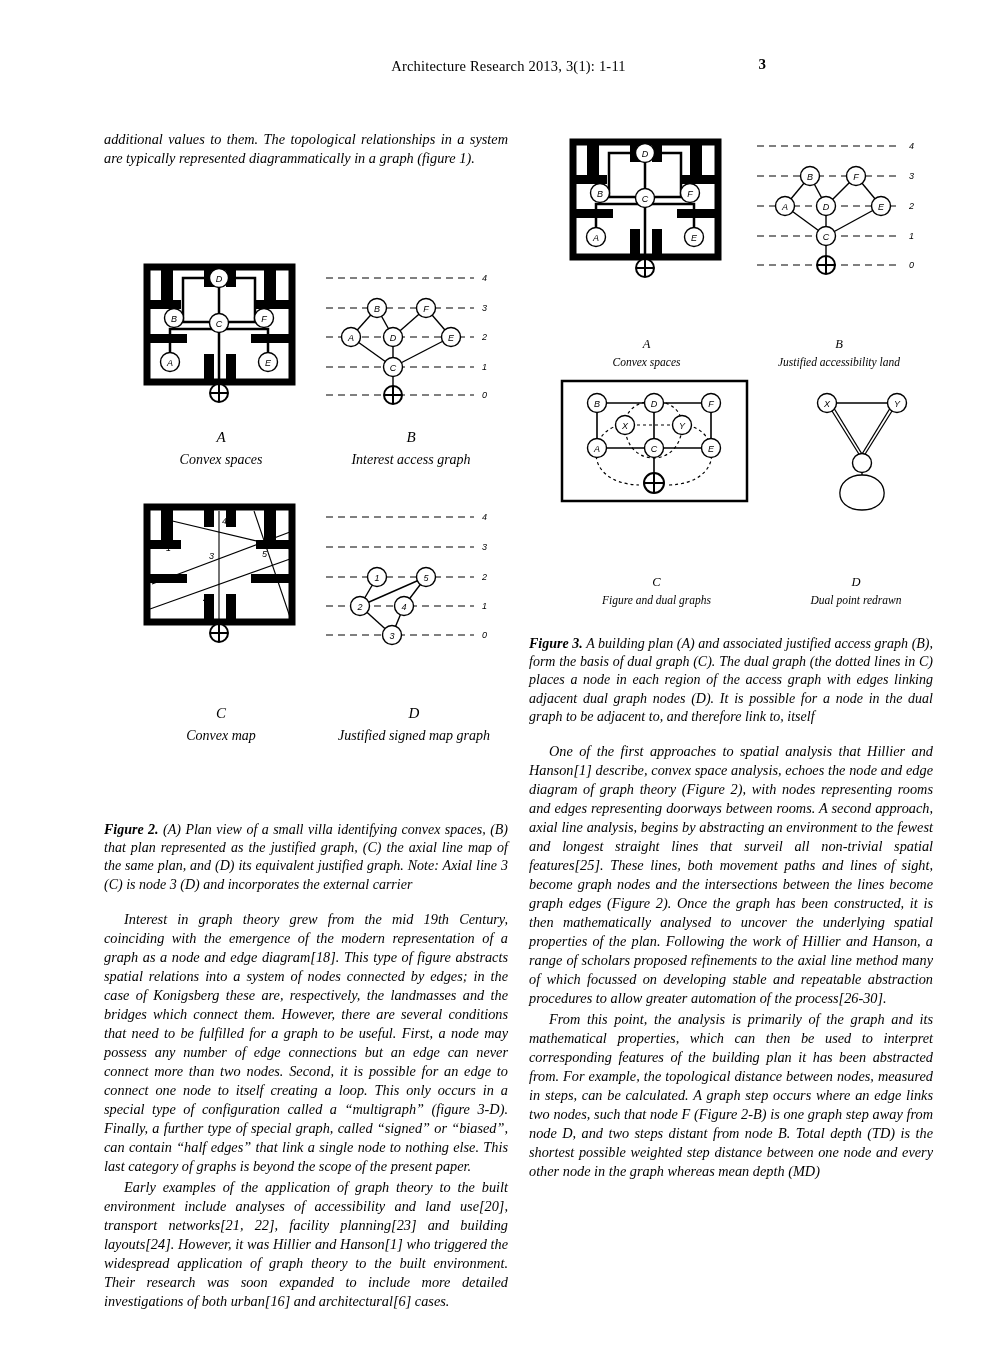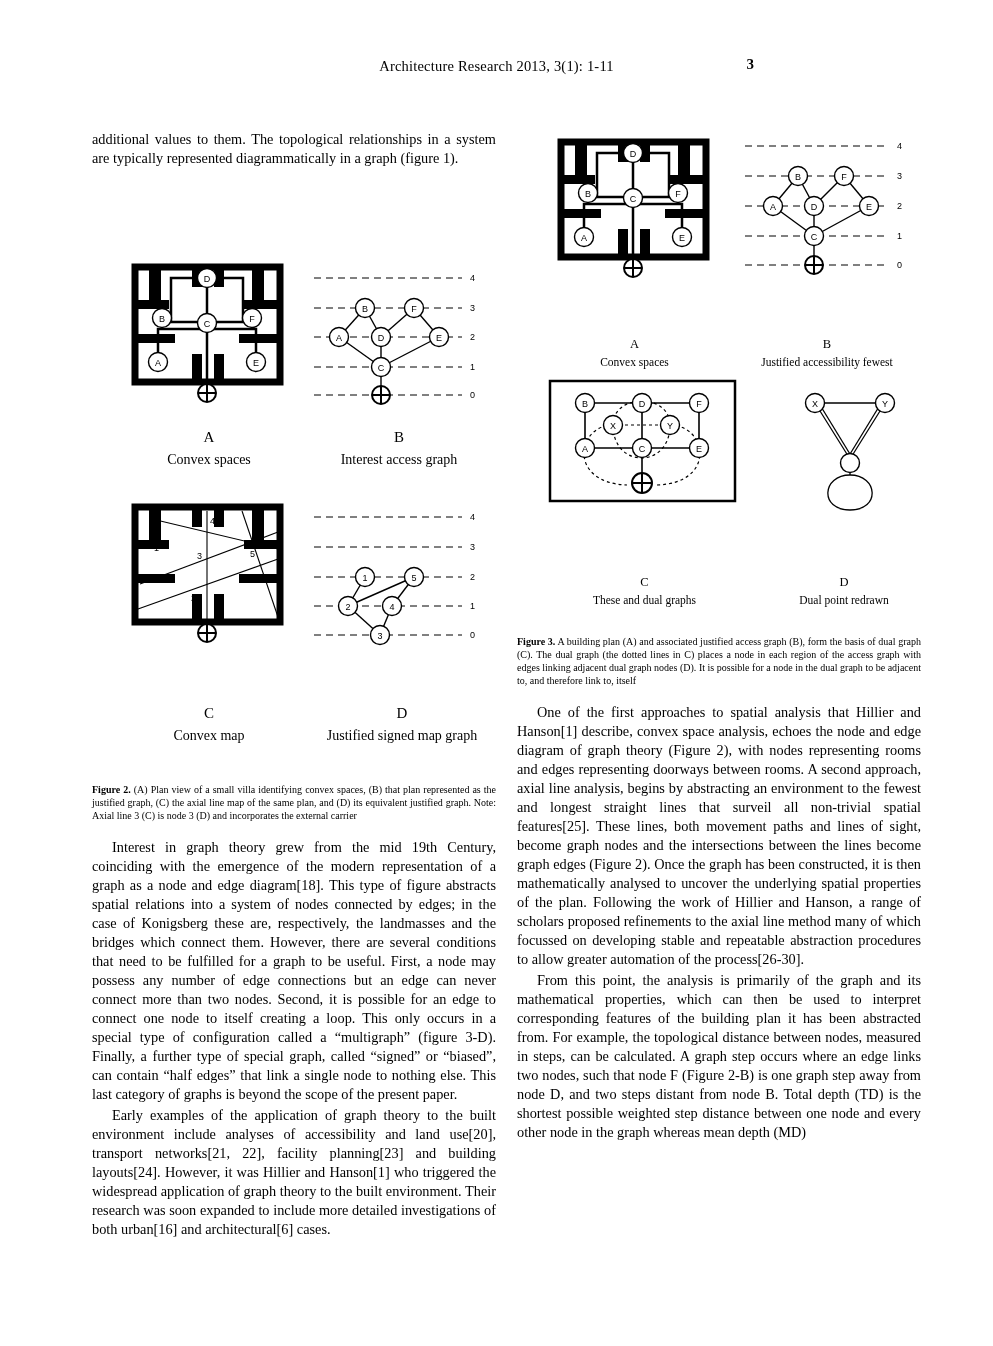--- a/index.html
+++ b/index.html
@@ -6,21 +6,21 @@
   body{
     width:993px;height:1346px;
     background:#ffffff;
     font-family:"Liberation Serif", serif;
     color:#000;
     position:relative;
     overflow:hidden;
   }
   .page{
     position:absolute;
-    left:0;top:0;width:814px;height:1346px;padding-left:28px;
+    left:12px;top:0;width:814px;height:1346px;padding-left:28px;
   }
   
   .runhead{
     position:absolute;
     top:58px;left:0;width:993px;
     text-align:center;
     font-size:14.5px;
     letter-spacing:0.2px;
   }
   .folio{
@@ -30,30 +30,31 @@
     font-weight:bold;
   }
   
   .col{
     position:absolute;
     width:404px;
     top:128px;
     font-size:14.3px;
     line-height:1.33;
     text-align:justify;
+    font-style:italic;
   }
   .col.left{left:92px;}
   .col.right{left:517px;}
 
   p{margin:0 0 0 0;text-indent:0;}
   p.ind{text-indent:20px;}
   p.body{margin-top:2px;}
 
   .caption{
-    font-size:10px;
+    font-size:14px;
     line-height:1.3;
     text-align:justify;
   }
   .caption b{font-weight:bold;}
 
   
   .figbox{position:relative;}
   .fig-label{
     text-align:center;
     font-size:14px;
@@ -232,21 +233,21 @@
       <div style="position:absolute;left:52px;top:522px;width:130px;" class="fig-label">
         <span class="ltr">C</span>
         <span>Convex map</span>
       </div>
       <div style="position:absolute;left:215px;top:522px;width:190px;" class="fig-label">
         <span class="ltr">D</span>
         <span>Justified signed map graph</span>
       </div>
     </div>
 
-    <div class="caption" style="margin-top:72px;">
+    <div class="caption" style="margin-top:110px;">
       <b>Figure 2.</b>
       <span>(A) Plan view of a small villa identifying convex spaces, (B) that plan represented as the justified graph, (C) the axial line map of the same plan, and (D) its equivalent justified graph. Note: Axial line 3 (C) is node 3 (D) and incorporates the external carrier</span>
     </div>
 
     <p class="ind" style="margin-top:16px;"><span>Interest in graph theory grew from the mid 19th Century, coinciding with the emergence of the modern representation of a graph as a node and edge diagram[18]. This type of figure abstracts spatial relations into a system of nodes connected by edges; in the case of Konigsberg these are, respectively, the landmasses and the bridges which connect them. However, there are several conditions that need to be fulfilled for a graph to be useful. First, a node may possess any number of edge connections but an edge can never connect more than two nodes. Second, it is possible for an edge to connect one node to itself creating a loop. This only occurs in a special type of configuration called a “multigraph” (figure 3-D). Finally, a further type of special graph, called “signed” or “biased”, can contain “half edges” that link a single node to nothing else. This last category of graphs is beyond the scope of the present paper.</span></p>
     <p class="ind" style="margin-top:2px;"><span>Early examples of the application of graph theory to the built environment include analyses of accessibility and land use[20], transport networks[21, 22], facility planning[23] and building layouts[24]. However, it was Hillier and Hanson[1] who triggered the widespread application of graph theory to the built environment. Their research was soon expanded to include more detailed investigations of both urban[16] and architectural[6] cases.</span></p>
   </div>
 
   <div class="col right">
 
@@ -324,21 +325,21 @@
           <path d="M288 137 L306 137 M297 128 L297 146" stroke="#000" stroke-width="2"></path>
         </g>
       </svg>
 
       <div style="position:absolute;left:55px;top:208px;width:125px;" class="fig-sub">
         <span class="ltr">A</span>
         <span>Convex spaces</span>
       </div>
       <div style="position:absolute;left:230px;top:208px;width:160px;" class="fig-sub">
         <span class="ltr">B</span>
-        <span>Justified accessibility fewest</span>
+        <span>Justified accessibility land</span>
       </div>
 
       <svg width="404" height="200" viewBox="0 0 404 200" style="margin-top:40px;">
         <g>
           <rect x="33" y="8" width="185" height="120" fill="none" stroke="#000" stroke-width="2.5"></rect>
 
           <line x1="68" y1="30" x2="68" y2="75" stroke="#000" stroke-width="1.6"></line>
           <line x1="125" y1="30" x2="125" y2="75" stroke="#000" stroke-width="1.6"></line>
           <line x1="182" y1="30" x2="182" y2="75" stroke="#000" stroke-width="1.6"></line>
           <line x1="68" y1="30" x2="125" y2="30" stroke="#000" stroke-width="1.6"></line>
@@ -385,21 +386,21 @@
           <circle cx="298" cy="30" r="9.5" fill="#fff" stroke="#000" stroke-width="1.4"></circle>
           <text class="nodetxt" x="298" y="33.5" text-anchor="middle">X</text>
           <circle cx="368" cy="30" r="9.5" fill="#fff" stroke="#000" stroke-width="1.4"></circle>
           <text class="nodetxt" x="368" y="33.5" text-anchor="middle">Y</text>
           <circle cx="333" cy="90" r="9.5" fill="#fff" stroke="#000" stroke-width="1.4"></circle>
         </g>
       </svg>
 
       <div style="position:absolute;left:60px;top:446px;width:135px;" class="fig-sub">
         <span class="ltr">C</span>
-        <span>These and dual graphs</span>
+        <span>Figure and dual graphs</span>
       </div>
       <div style="position:absolute;left:252px;top:446px;width:150px;" class="fig-sub">
         <span class="ltr">D</span>
         <span>Dual point redrawn</span>
       </div>
     </div>
 
     <div class="caption" style="margin-top:62px;">
       <b>Figure 3.</b>
       <span>A building plan (A) and associated justified access graph (B), form the basis of dual graph (C). The dual graph (the dotted lines in C) places a node in each region of the access graph with edges linking adjacent dual graph nodes (D). It is possible for a node in the dual graph to be adjacent to, and therefore link to, itself</span>

